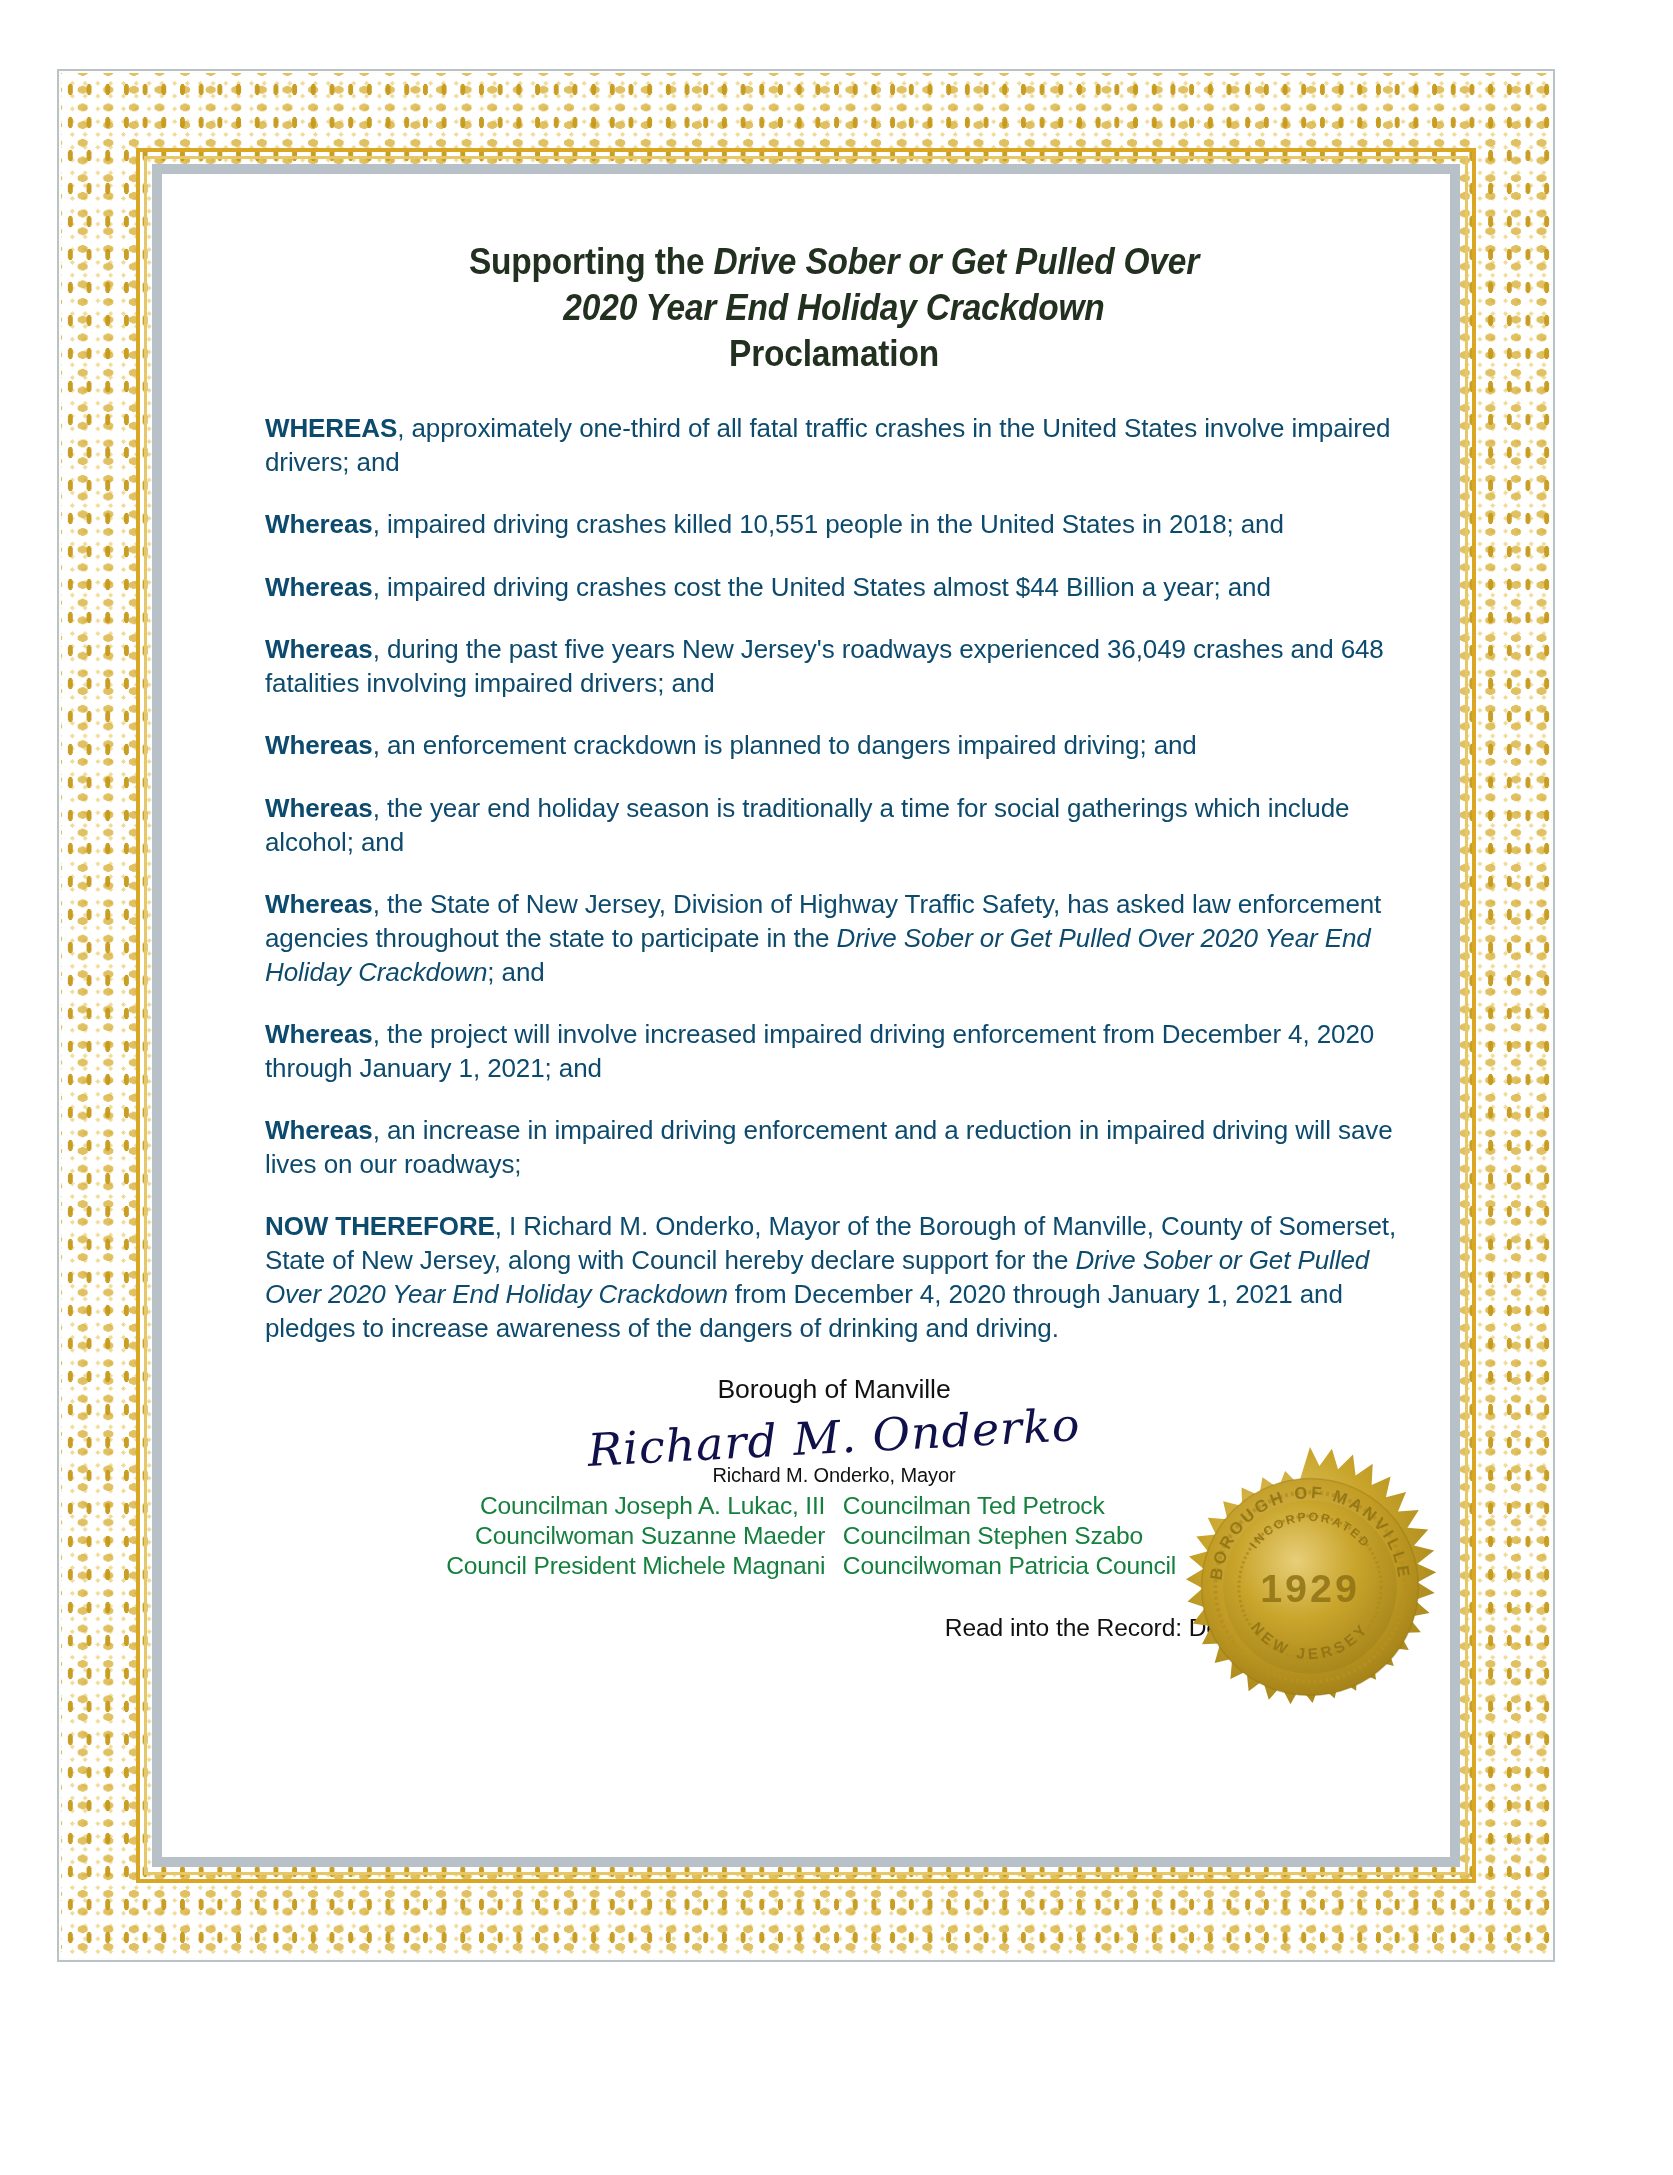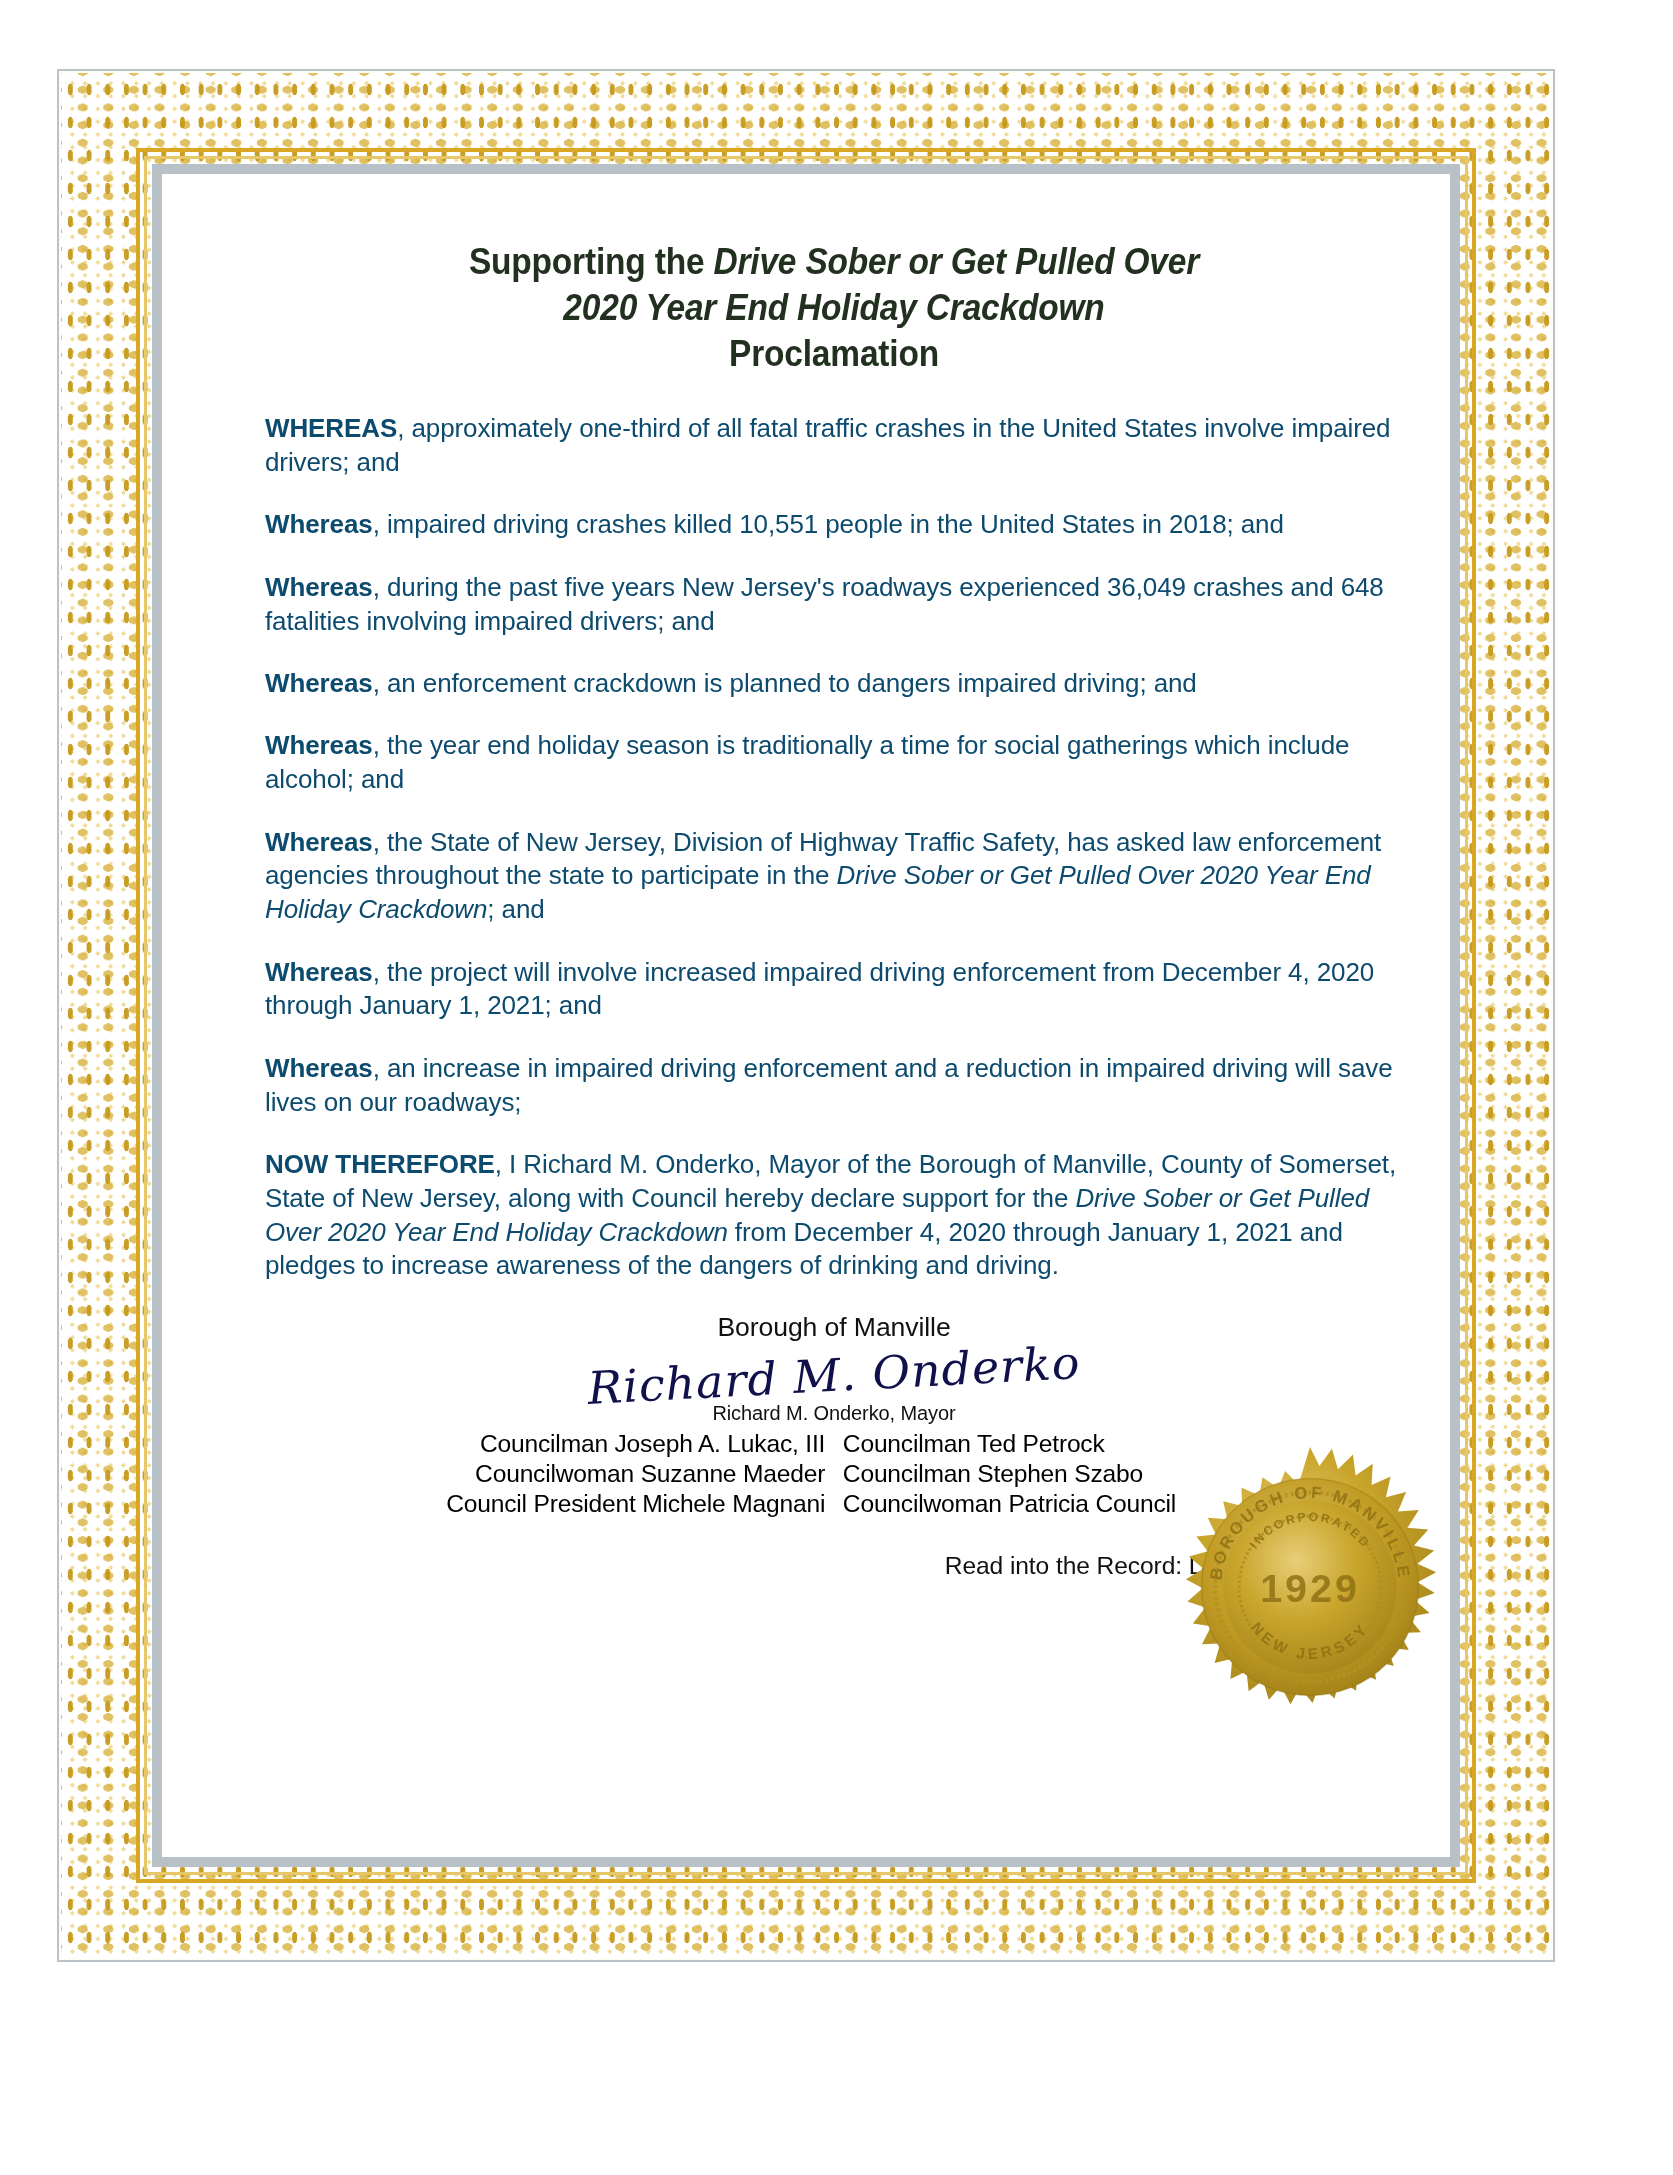--- a/index.html
+++ b/index.html
@@ -173,21 +173,21 @@
     margin: 3.9px 0 0 0;
     letter-spacing: -0.1px;
   }
 
   .council {
     margin-top: 3.9px;
     display: flex;
     justify-content: center;
     gap: 17.7px;
     font-size: 24.6px;
-    color: #000000;
+    color: #15803d;
     line-height: 1.22;
     letter-spacing: -0.2px;
   }
   .council .col { text-align: left; }
   .council .col.left { text-align: right; width: 424px;}
   .council .col.right { text-align: left; width: 424px;}
 
   .record {
     text-align: right;
     font-size: 24.6px;
@@ -231,20 +231,23 @@
         <div class="body">
 
           <p class="para">
             <b>WHEREAS</b><span>, approximately one-third of all fatal traffic crashes in the United States involve impaired drivers; and</span>
           </p>
 
           <p class="para">
             <b>Whereas</b><span>, impaired driving crashes killed 10,551 people in the United States in 2018; and</span>
           </p>
 
+          <p class="para">
+            <b>Whereas</b><span>, impaired driving crashes cost the United States almost $44 Billion a year; and</span>
+          </p>
 
           <p class="para">
             <b>Whereas</b><span>, during the past five years New Jersey's roadways experienced 36,049 crashes and 648 fatalities involving impaired drivers; and</span>
           </p>
 
           <p class="para">
             <b>Whereas</b><span>, an enforcement crackdown is planned to dangers impaired driving; and</span>
           </p>
 
           <p class="para">

